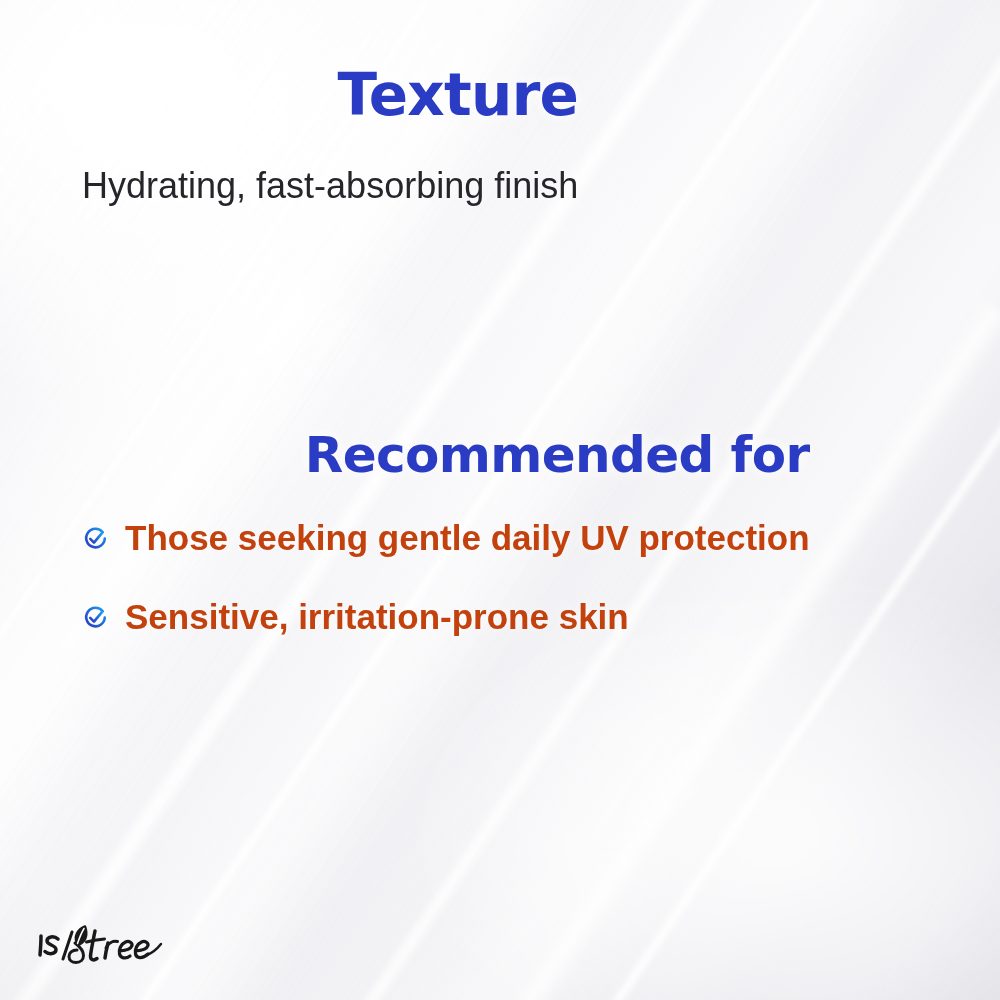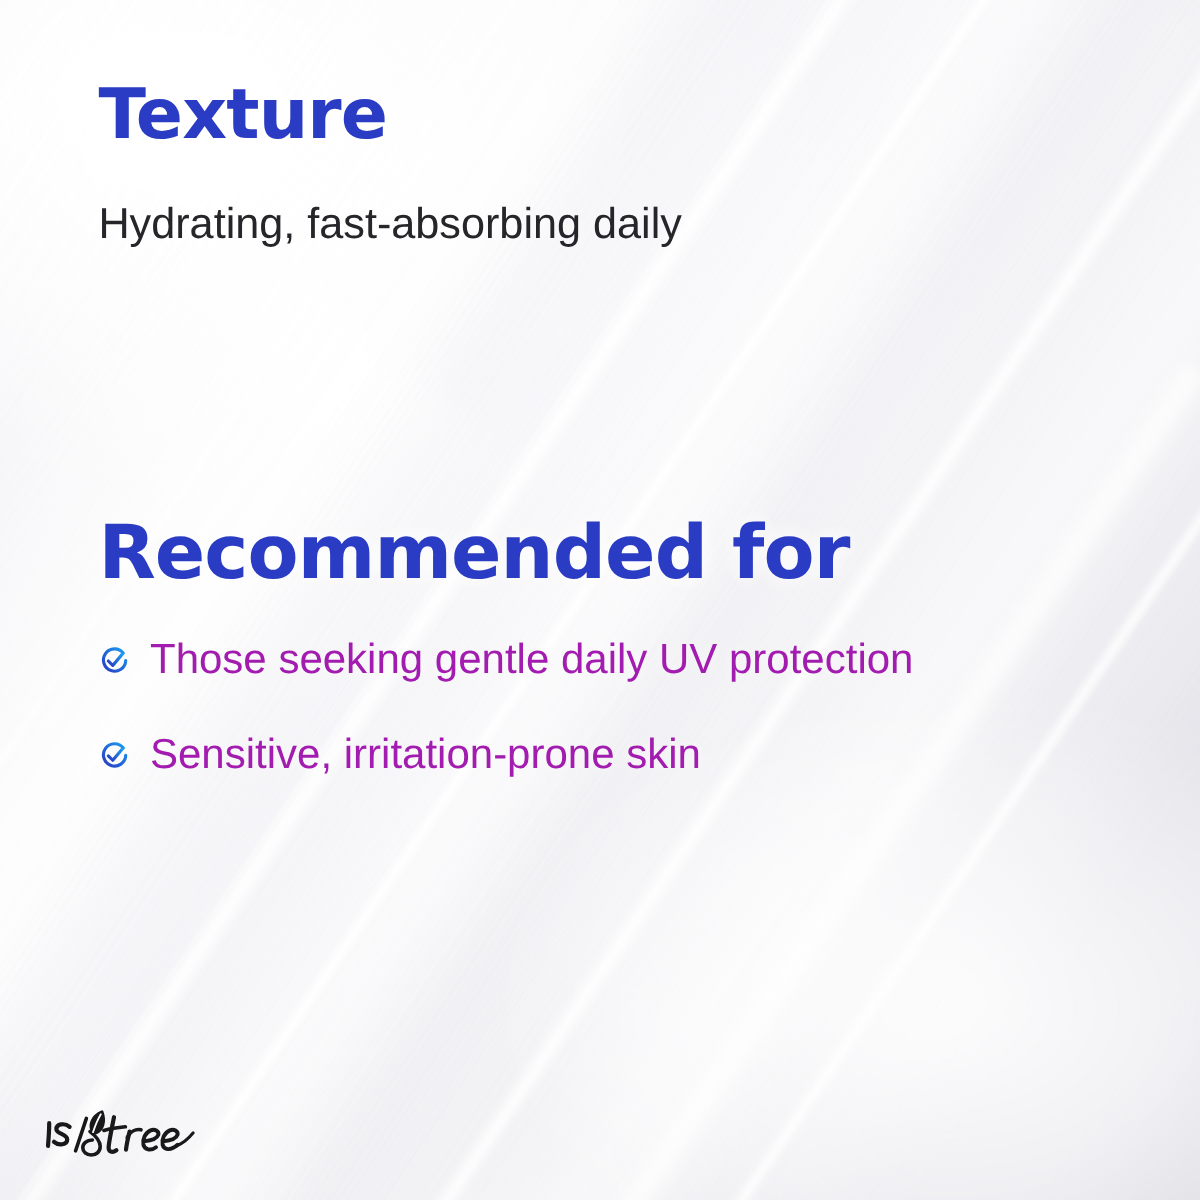--- a/index.html
+++ b/index.html
@@ -149,28 +149,29 @@
   .section-texture     { left: 82px; top: 66px; }
   .section-recommended { left: 82px; top: 430px; }
 
   .heading {
     font-family: "DejaVu Sans", "Liberation Sans", sans-serif;
     font-weight: 700;
     letter-spacing: -0.012em;
     line-height: 1;
     margin: 0;
     white-space: nowrap;
+    text-align: right;
   }
   .heading-texture {
     font-size: 58px;
     color: #2b3cc4;
     text-shadow: 0 0 14px rgba(255,255,255,.85), 0 0 28px rgba(255,255,255,.6);
   }
   .heading-recommended {
-    font-size: 62px;
+    font-size: 50px;
     color: #2b3cc4;
     text-shadow: 0 0 14px rgba(255,255,255,.85), 0 0 28px rgba(255,255,255,.6);
   }
 
   .subtitle {
     margin: 0;
     font-family: "Liberation Sans", "DejaVu Sans", sans-serif;
     font-size: 36px;
     font-weight: 400;
     color: #26262a;
@@ -198,22 +199,22 @@
   .check-icon {
     flex: 0 0 auto;
     width: 27px;
     height: 27px;
     display: block;
   }
 
   .bullet-label {
     font-family: "Liberation Sans", "DejaVu Sans", sans-serif;
     font-size: 35px;
-    font-weight: 400;
-    color: #a21caf;
+    font-weight: 700;
+    color: #c2410c;
     line-height: 1.05;
     text-shadow: 0 0 10px rgba(255,255,255,.7);
   }
 
   
   .brand-logo {
     position: absolute;
     left: 38px;
     top: 918px;
     display: flex;
@@ -243,21 +244,21 @@
   <div class="ridge r2"></div>
   <div class="ridge r6"></div>
   <div class="ridge r3"></div>
   <div class="ridge r4"></div>
   <div class="vignette"></div>
 
   <div class="content">
 
     <section class="section section-texture">
       <h2 class="heading heading-texture">Texture</h2>
-      <p class="subtitle texture-sub">Hydrating, fast-absorbing daily</p>
+      <p class="subtitle texture-sub">Hydrating, fast-absorbing finish</p>
     </section>
 
     <section class="section section-recommended">
       <h2 class="heading heading-recommended">Recommended for</h2>
 
       <ul class="bullet-list">
 
         <li class="bullet-item">
           <svg class="check-icon" viewBox="0 0 32 32">
             <defs>

